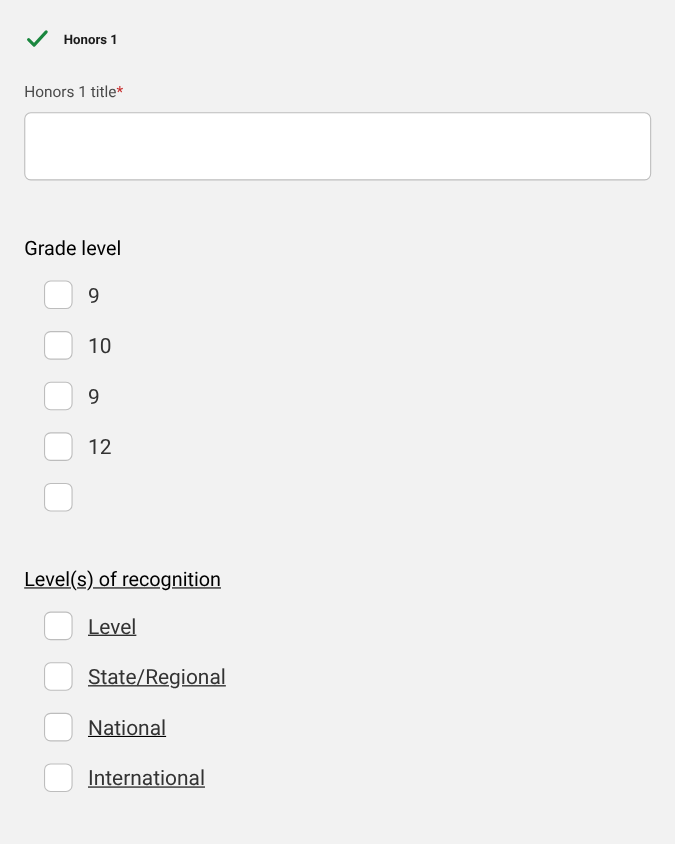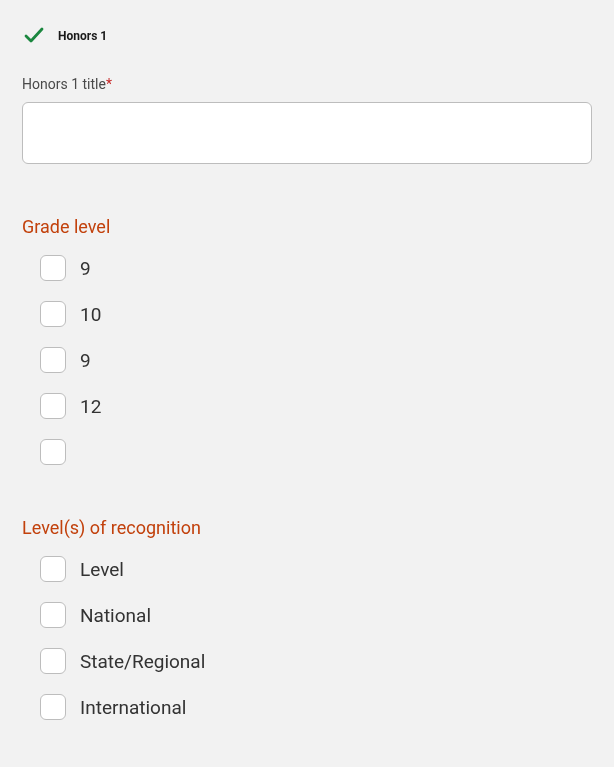--- a/index.html
+++ b/index.html
@@ -50,24 +50,25 @@
       background: #ffffff;
       font-size: 16px;
       padding: 0 14px;
       outline: none;
     }
     .field-group {
       margin-bottom: 52px;
     }
     .field-group:last-child {
       margin-bottom: 0;
+      text-decoration: underline;
     }
     .group-label {
       font-size: 18px;
-      color: #c2410c;
+      color: #000000;
       margin-bottom: 18px;
       display: block;
     }
     .checkbox-list {
       display: flex;
       flex-direction: column;
       gap: 20px;
       padding-left: 18px;
     }
     .checkbox-row {
@@ -140,25 +141,25 @@
 
   <div class="field-group">
     <span class="group-label">Level(s) of recognition</span>
     <div class="checkbox-list">
       <div class="checkbox-row">
         <input type="checkbox" class="checkbox" style="">
         <label class="checkbox-label">Level</label>
       </div>
       <div class="checkbox-row">
         <input type="checkbox" class="checkbox" style="">
-        <label class="checkbox-label">National</label>
+        <label class="checkbox-label">State/Regional</label>
       </div>
       <div class="checkbox-row">
         <input type="checkbox" class="checkbox" style="">
-        <label class="checkbox-label">State/Regional</label>
+        <label class="checkbox-label">National</label>
       </div>
       <div class="checkbox-row">
         <input type="checkbox" class="checkbox" style="">
         <label class="checkbox-label">International</label>
       </div>
     </div>
   </div>
 
 </div>
 

